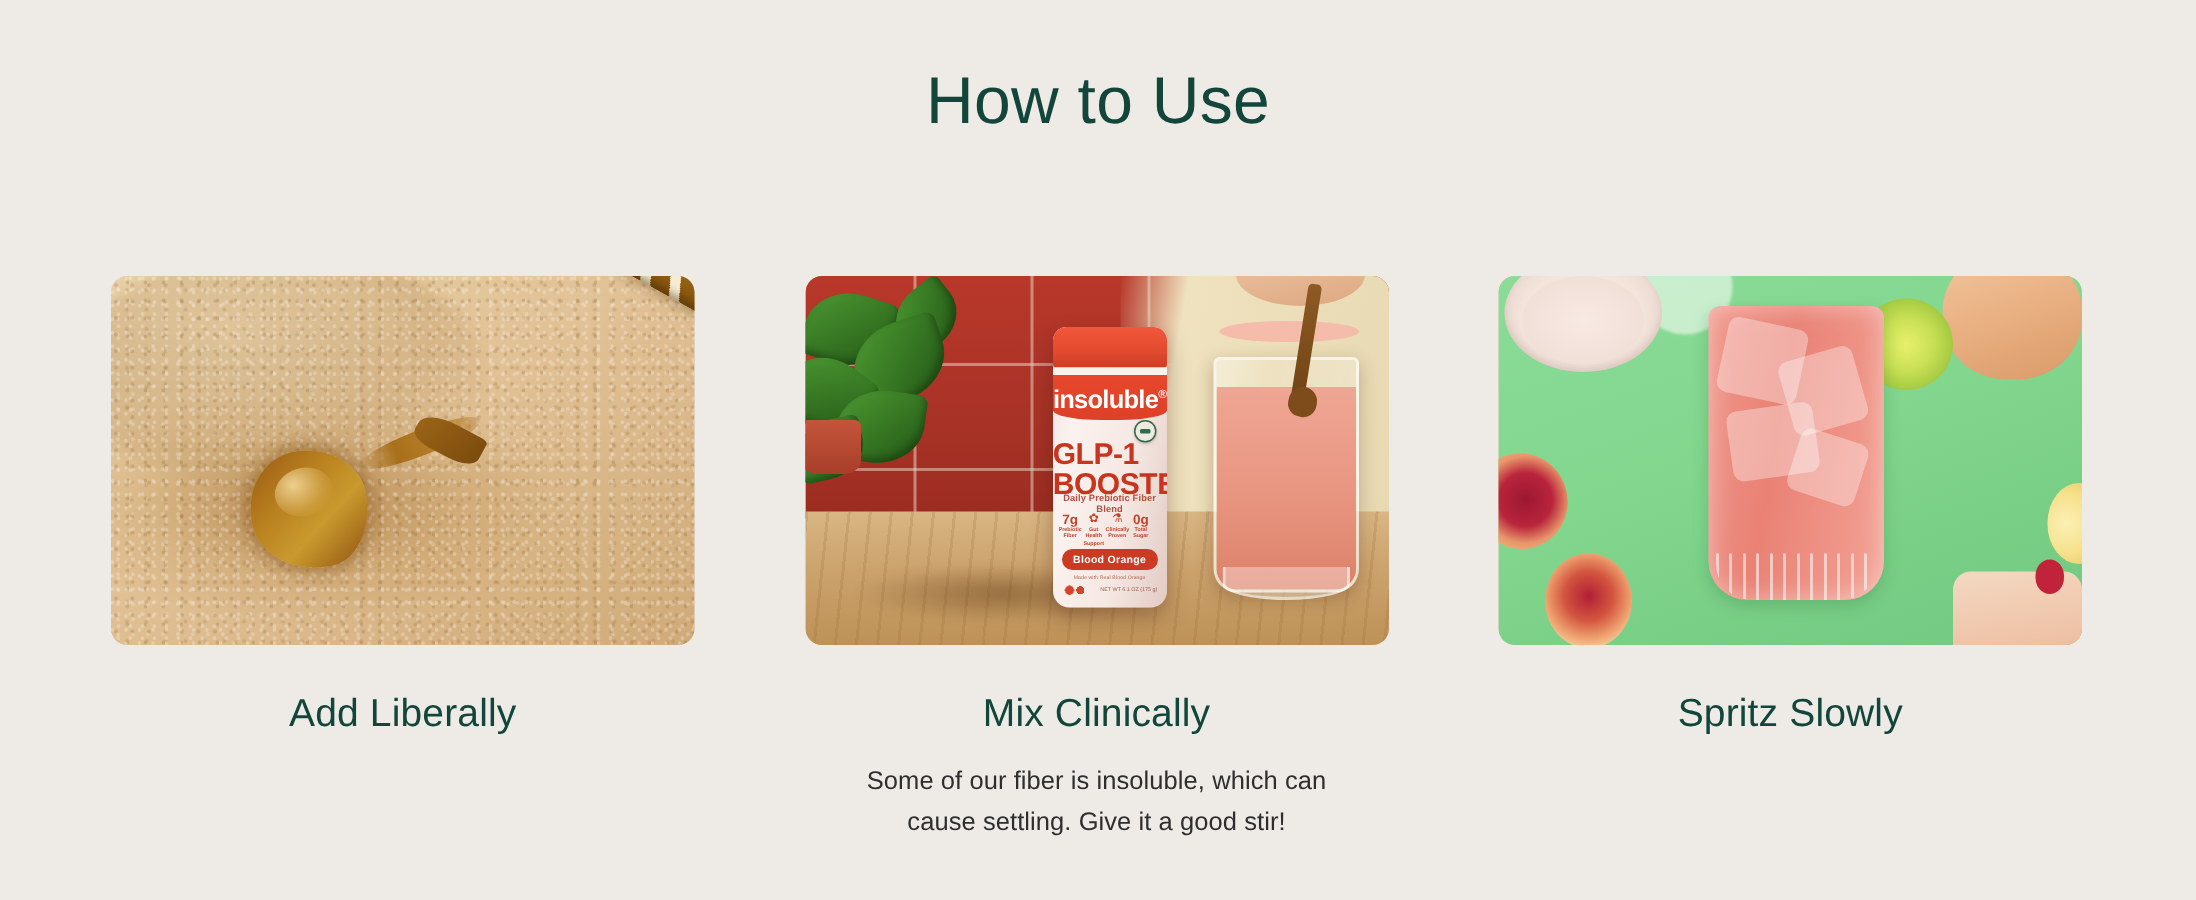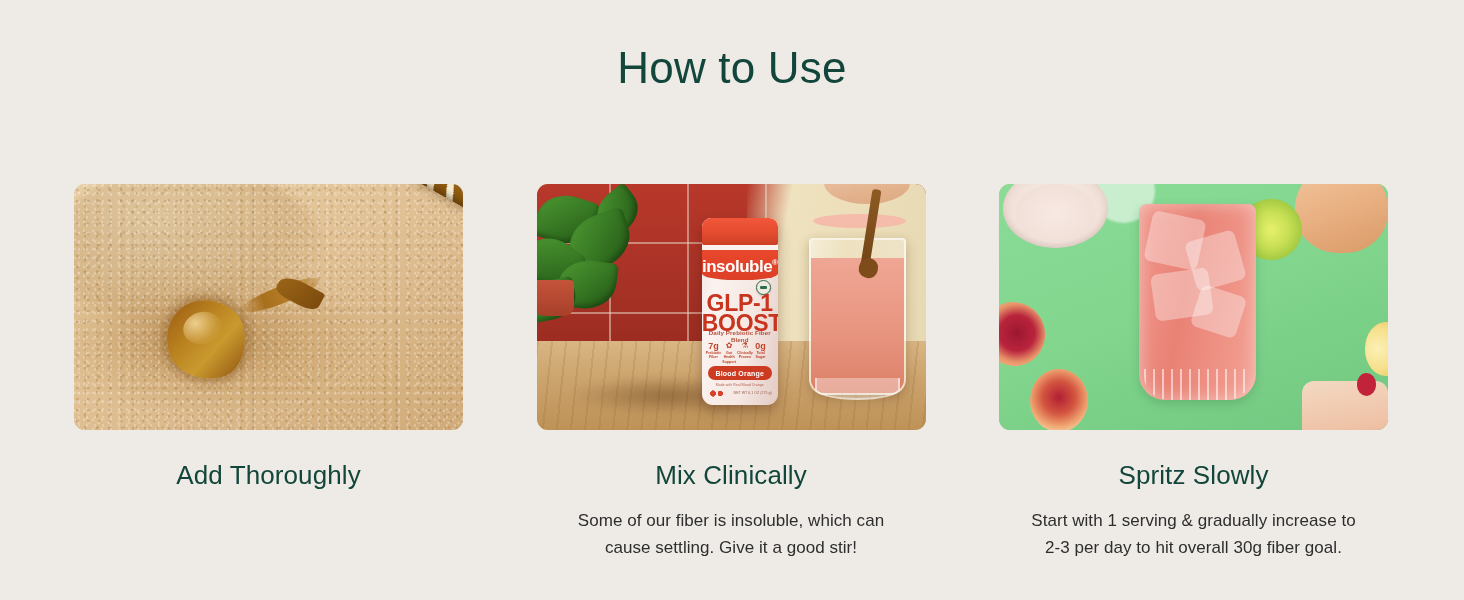--- a/index.html
+++ b/index.html
@@ -299,23 +299,23 @@
     content: "";
     position: absolute;
     left: 22%; top: 34%;
     width: 56%; height: 30%;
     background: #2F6B4F;
     border-radius: 1px;
   }
   .jar-product {
     position: absolute;
     left: 0; right: 0; top: 40%;
-    text-align: center;
+    text-align: left;
     color: #C8341E;
-    font-size: 23px;
+    font-size: 20px;
     font-weight: 700;
     line-height: 20px;
     letter-spacing: -0.3px;
   }
   .jar-tagline {
     position: absolute;
     left: 0; right: 0; top: 59%;
     text-align: center;
     color: #B2503F;
     font-size: 6.2px;
@@ -541,21 +541,21 @@
           <div class="powder-bg"></div>
           <div class="powder-mound"></div>
           <div class="powder-grain"></div>
           <div class="syrup-drip"></div>
           <div class="syrup-pool"></div>
           <div class="syrup-gloss"></div>
           <div class="stick"></div>
           <div class="stick-tip"></div>
         </div>
       </div>
-      <h2 class="step-title">Add Thoroughly</h2>
+      <h2 class="step-title">Add Liberally</h2>
     </div>
 
     <div class="column">
       <div class="media">
         <div class="media-inner">
           <div class="kitchen-wall"></div>
           <div class="tile-grid"></div>
           <div class="wall-right"></div>
           <div class="counter"></div>
           <div class="counter-grain"></div>
@@ -642,18 +642,16 @@
           <div class="g-glass">
             <div class="g-ice i1"></div>
             <div class="g-ice i2"></div>
             <div class="g-ice i3"></div>
             <div class="g-ice i4"></div>
             <div class="g-base"></div>
           </div>
         </div>
       </div>
       <h2 class="step-title">Spritz Slowly</h2>
-      <p class="step-desc">Start with 1 serving &amp; gradually increase to
-2-3 per day to hit overall 30g fiber goal.</p>
     </div>
 
   </div>
 </div>
 
 </body></html>

